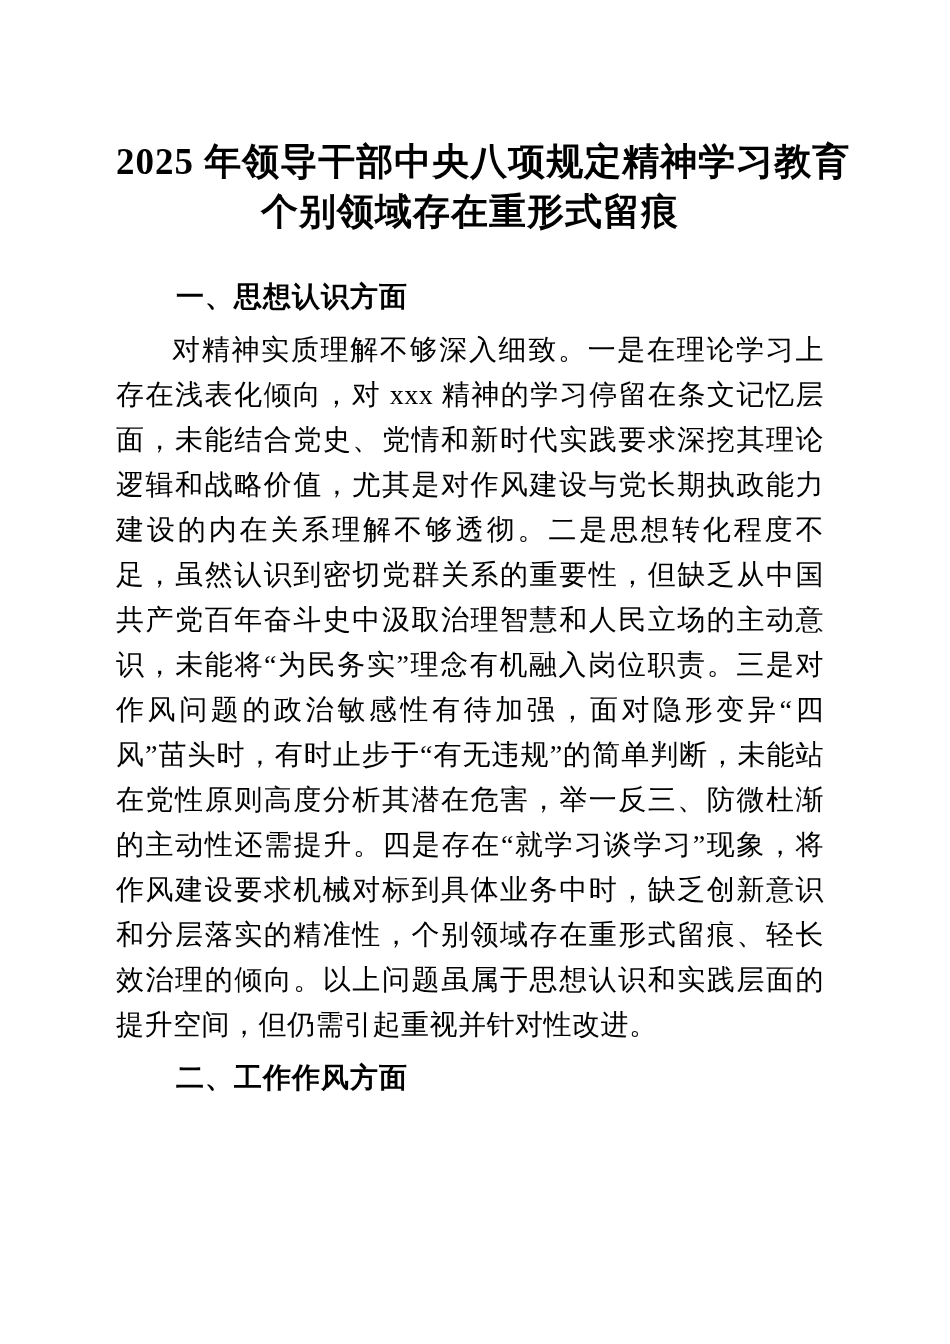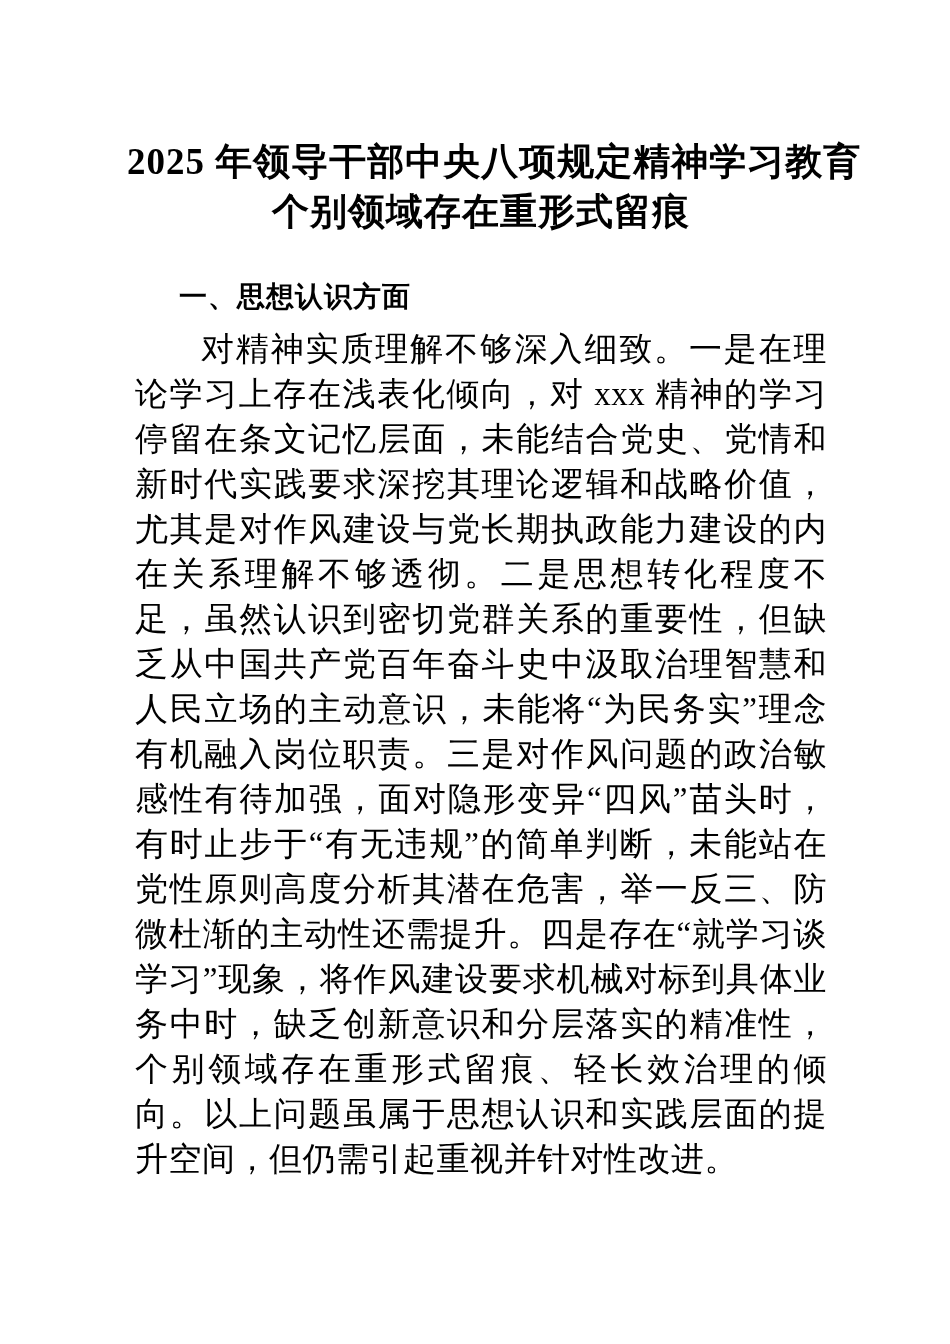--- a/index.html
+++ b/index.html
@@ -10,52 +10,52 @@
   .page {
     position: relative;
     width: 950px;
     height: 1344px;
     background: #ffffff;
     color: #000000;
     overflow: hidden;
   }
   .doc-content {
     position: absolute;
-    left: 127px;
+    left: 116px;
     top: 0;
     width: 708px;
   }
   .doc-title {
     margin: 0 0 37px 0;
     padding-top: 137px;
     font-family: "Liberation Serif", "DejaVu Serif", serif;
     font-weight: bold;
     font-size: 37px;
     line-height: 50px;
     text-align: center;
     letter-spacing: 1px;
   }
   .title-line {
     display: block;
     white-space: nowrap;
   }
   .section-heading {
-    margin: 0;
+    margin: 8px;
     font-family: "Liberation Sans", "DejaVu Sans", sans-serif;
     font-weight: bold;
     font-size: 28px;
     line-height: 45px;
     text-indent: 52px;
     letter-spacing: 1px;
   }
   .body-paragraph {
-    margin: 8px;
+    margin: 0;
     font-family: "Liberation Serif", "DejaVu Serif", serif;
     font-weight: normal;
-    font-size: 33px;
+    font-size: 28px;
     line-height: 45px;
     text-align: justify;
     text-indent: 2em;
     letter-spacing: 0.5px;
   }
 </style>
 </head>
 <body>
 
 <div class="page">
@@ -63,16 +63,17 @@
 
     <h1 class="doc-title">
       <span class="title-line">2025 年领导干部中央八项规定精神学习教育</span>
       <span class="title-line">个别领域存在重形式留痕</span>
     </h1>
 
     <h2 class="section-heading">一、思想认识方面</h2>
 
     <p class="body-paragraph">对精神实质理解不够深入细致。一是在理论学习上存在浅表化倾向，对 xxx 精神的学习停留在条文记忆层面，未能结合党史、党情和新时代实践要求深挖其理论逻辑和战略价值，尤其是对作风建设与党长期执政能力建设的内在关系理解不够透彻。二是思想转化程度不足，虽然认识到密切党群关系的重要性，但缺乏从中国共产党百年奋斗史中汲取治理智慧和人民立场的主动意识，未能将“为民务实”理念有机融入岗位职责。三是对作风问题的政治敏感性有待加强，面对隐形变异“四风”苗头时，有时止步于“有无违规”的简单判断，未能站在党性原则高度分析其潜在危害，举一反三、防微杜渐的主动性还需提升。四是存在“就学习谈学习”现象，将作风建设要求机械对标到具体业务中时，缺乏创新意识和分层落实的精准性，个别领域存在重形式留痕、轻长效治理的倾向。以上问题虽属于思想认识和实践层面的提升空间，但仍需引起重视并针对性改进。</p>
 
+    <h2 class="section-heading">二、工作作风方面</h2>
 
 
   </div>
 </div>
 
 </body></html>

